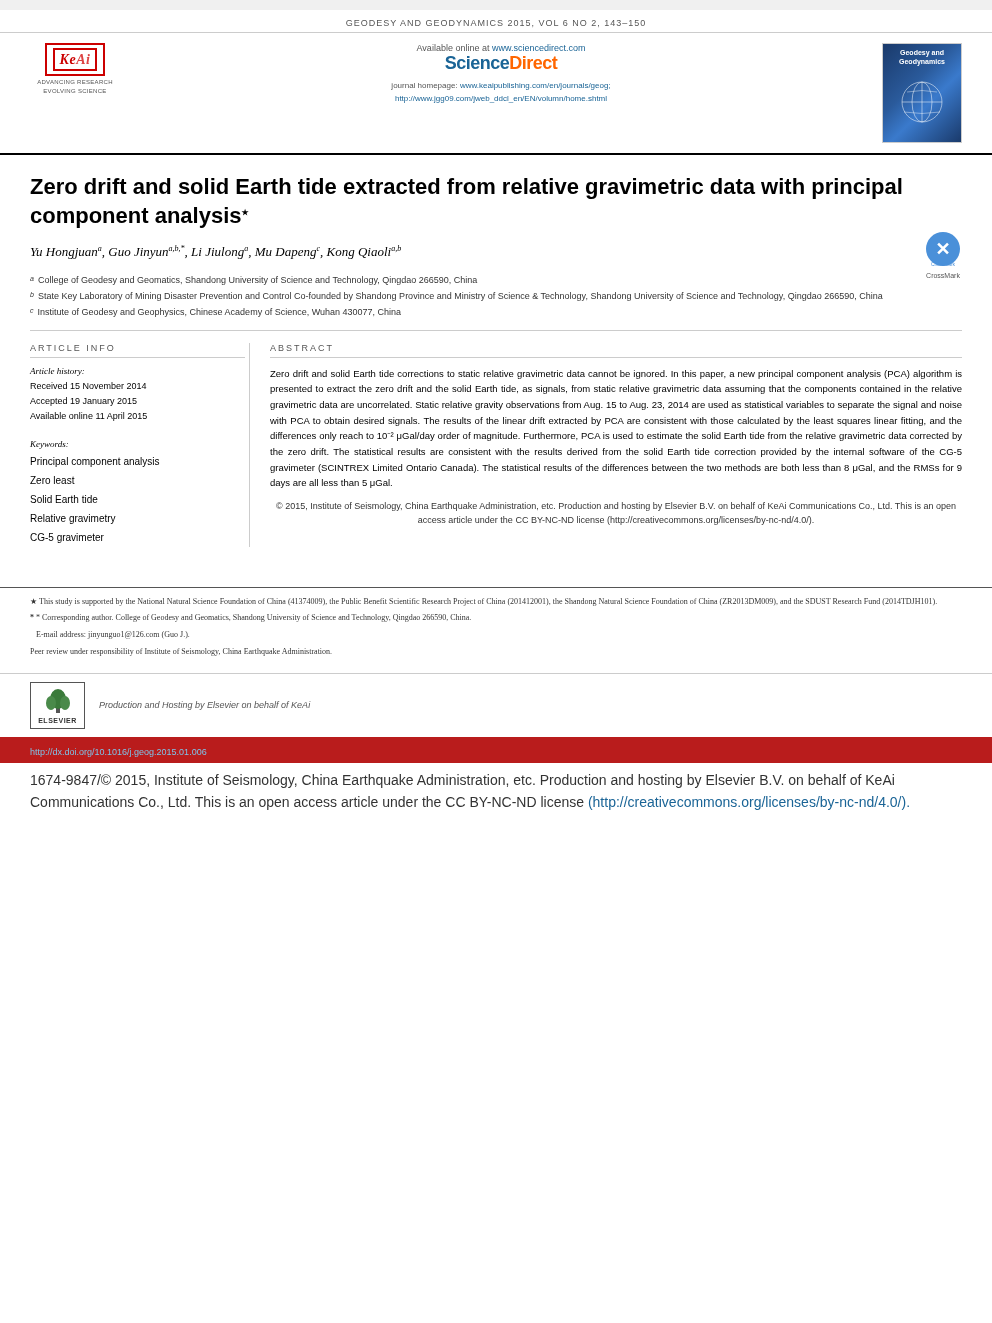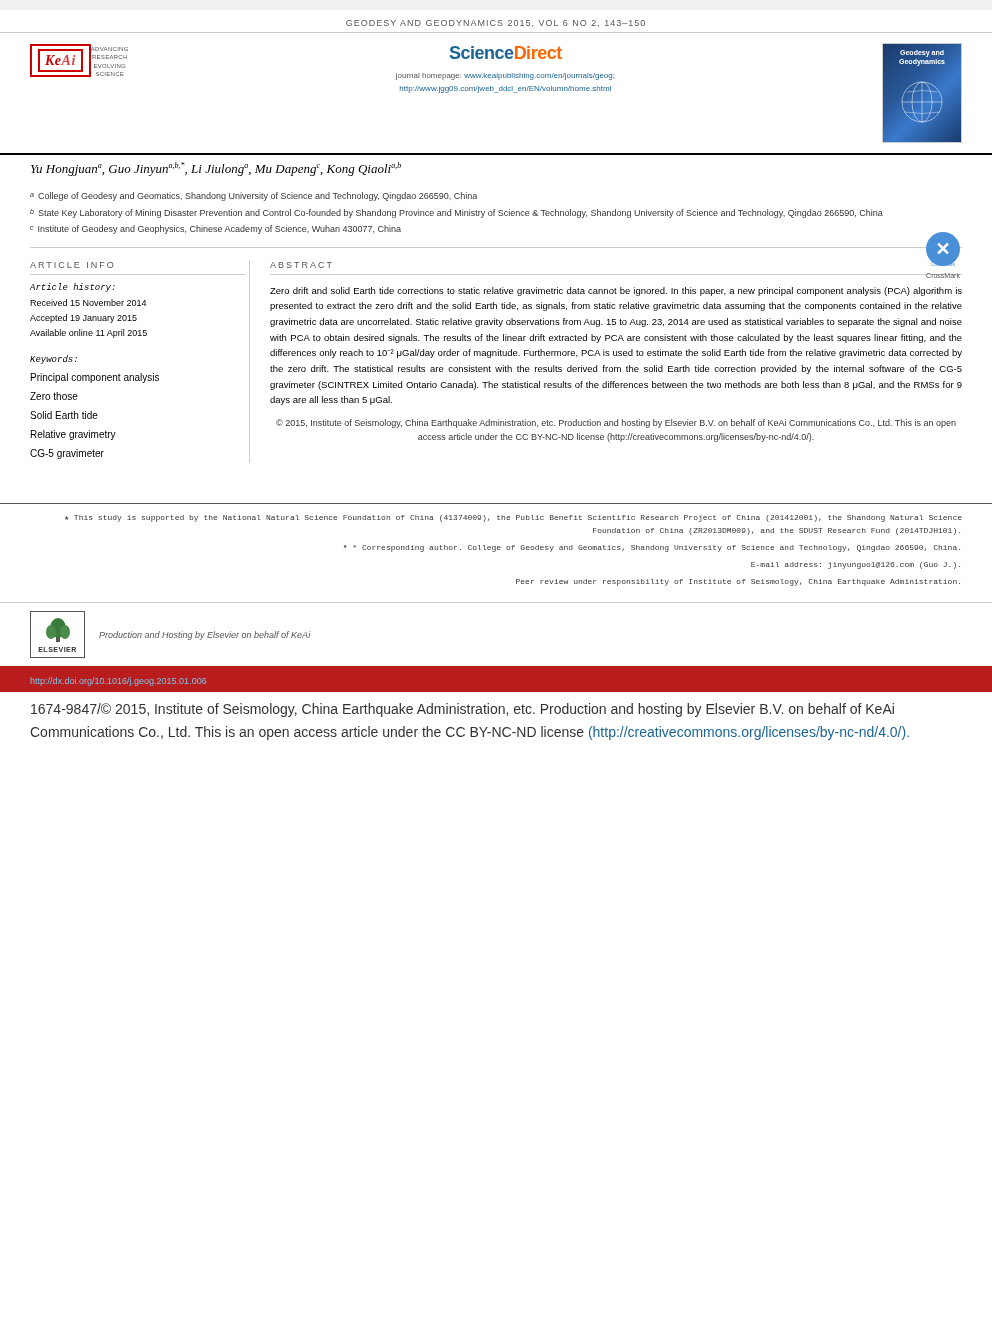--- a/index.html
+++ b/index.html
@@ -30,20 +30,21 @@
     .header-area {
       display: flex;
       align-items: flex-start;
       padding: 10px 30px 10px 30px;
       border-bottom: 2px solid #000;
       gap: 10px;
     }
     .logo-area {
       flex: 0 0 90px;
       display: flex;
+      flex-direction: column;
       align-items: center;
     }
     .logo-box {
       border: 2px solid #c00;
       padding: 3px 6px;
       font-size: 13px;
       font-weight: bold;
       color: #c00;
       font-family: Arial, sans-serif;
       line-height: 1.1;
@@ -195,21 +196,21 @@
       padding-bottom: 4px;
     }
     .article-info-section {
       margin-bottom: 14px;
     }
     .info-label {
       font-size: 9px;
       color: #000;
       font-style: italic;
       margin-bottom: 3px;
-      font-family: Liberation Mono, monospace;
+      font-family: Liberation Serif, serif;
     }
     .info-line {
       font-size: 9px;
       color: #000;
       line-height: 1.7;
       font-family: Arial, sans-serif;
     }
     .keywords-section {
       margin-top: 10px;
     }
@@ -241,23 +242,22 @@
       margin-top: 40px;
       padding-top: 8px;
       border-top: 1px solid #555;
       padding-left: 30px;
       padding-right: 30px;
     }
     .footnote-line {
       font-size: 8px;
       color: #333;
       line-height: 1.6;
-      font-family: Liberation Mono, monospace;
+      font-family: Liberation Serif, serif;
       margin-bottom: 4px;
-      text-align: right;
     }
     .elsevier-footer {
       display: flex;
       align-items: center;
       gap: 14px;
       margin-top: 14px;
       padding: 8px 30px;
       border-top: 1px solid #ccc;
     }
     .elsevier-logo {
@@ -335,20 +335,24 @@
           <span style="font-size:14px; font-style:italic; font-family:'Times New Roman'; color:#c00;">Ke</span><span style="font-size:14px; font-style:italic; font-family:'Times New Roman'; color:#d44;">Ai</span>
         </div>
       </div>
       <div class="logo-sub">
         <div>ADVANCING RESEARCH</div>
         <div>EVOLVING SCIENCE</div>
       </div>
     </div>
 
     <div class="center-header">
+      <div class="available-text">
+        <span>Available online at</span>
+        <a class="available-link">www.sciencedirect.com</a>
+      </div>
       <div class="sciencedirect-title">
         <span>Science</span><span style="color:#f60;">Direct</span>
       </div>
       <div class="journal-links">
         <span>journal homepage:</span>
         <a class="journal-link">www.keaipublishing.com/en/journals/geog;</a><br>
         <a class="journal-link">http://www.jgg09.com/jweb_ddcl_en/EN/volumn/home.shtml</a>
       </div>
     </div>
 
@@ -371,20 +375,23 @@
     <svg class="crossmark-icon" viewBox="0 0 38 38">
       <circle cx="19" cy="19" r="17" fill="#4a90d9"></circle>
       <text x="19" y="25" text-anchor="middle" fill="white" font-size="18" font-weight="bold" font-family="Arial">✕</text>
       <text x="19" y="36" text-anchor="middle" fill="#4a90d9" font-size="5" font-family="Arial">CrossMark</text>
     </svg>
     <div style="font-size:7px; text-align:center; color:#555; font-family:Arial;">CrossMark</div>
   </div>
 
   <div class="main-content">
 
+    <div class="paper-title">
+      <span>Zero drift and solid Earth tide extracted from relative gravimetric data with principal component analysis</span><span class="star">★</span>
+    </div>
 
     <div class="authors">
       Yu Hongjuan<sup class="author-sup">a</sup>, Guo Jinyun<sup class="author-sup">a,b,*</sup>, Li Jiulong<sup class="author-sup">a</sup>, Mu Dapeng<sup class="author-sup">c</sup>, Kong Qiaoli<sup class="author-sup">a,b</sup>
     </div>
 
     <div class="affiliations">
       <div class="affil-item">
         <sup class="affil-sup">a</sup>
         <span>College of Geodesy and Geomatics, Shandong University of Science and Technology, Qingdao 266590, China</span>
       </div>
@@ -404,21 +411,21 @@
         <div class="section-label">ARTICLE INFO</div>
         <div class="article-info-section">
           <div class="info-label">Article history:</div>
           <div class="info-line">Received 15 November 2014</div>
           <div class="info-line">Accepted 19 January 2015</div>
           <div class="info-line">Available online 11 April 2015</div>
         </div>
         <div class="keywords-section">
           <div class="info-label">Keywords:</div>
           <div class="keyword-item">Principal component analysis</div>
-          <div class="keyword-item">Zero those</div>
+          <div class="keyword-item">Zero least</div>
           <div class="keyword-item">Solid Earth tide</div>
           <div class="keyword-item">Relative gravimetry</div>
           <div class="keyword-item">CG-5 gravimeter</div>
         </div>
       </div>
 
       <div class="right-col">
         <div class="section-label">ABSTRACT</div>
         <div class="abstract-text">
           <p>Zero drift and solid Earth tide corrections to static relative gravimetric data cannot be ignored. In this paper, a new principal component analysis (PCA) algorithm is presented to extract the zero drift and the solid Earth tide, as signals, from static relative gravimetric data assuming that the components contained in the relative gravimetric data are uncorrelated. Static relative gravity observations from Aug. 15 to Aug. 23, 2014 are used as statistical variables to separate the signal and noise with PCA to obtain desired signals. The results of the linear drift extracted by PCA are consistent with those calculated by the least squares linear fitting, and the differences only reach to 10⁻² μGal/day order of magnitude. Furthermore, PCA is used to estimate the solid Earth tide from the relative gravimetric data corrected by the zero drift. The statistical results are consistent with the results derived from the solid Earth tide correction provided by the internal software of the CG-5 gravimeter (SCINTREX Limited Ontario Canada). The statistical results of the differences between the two methods are both less than 8 μGal, and the RMSs for 9 days are all less than 5 μGal.</p>

